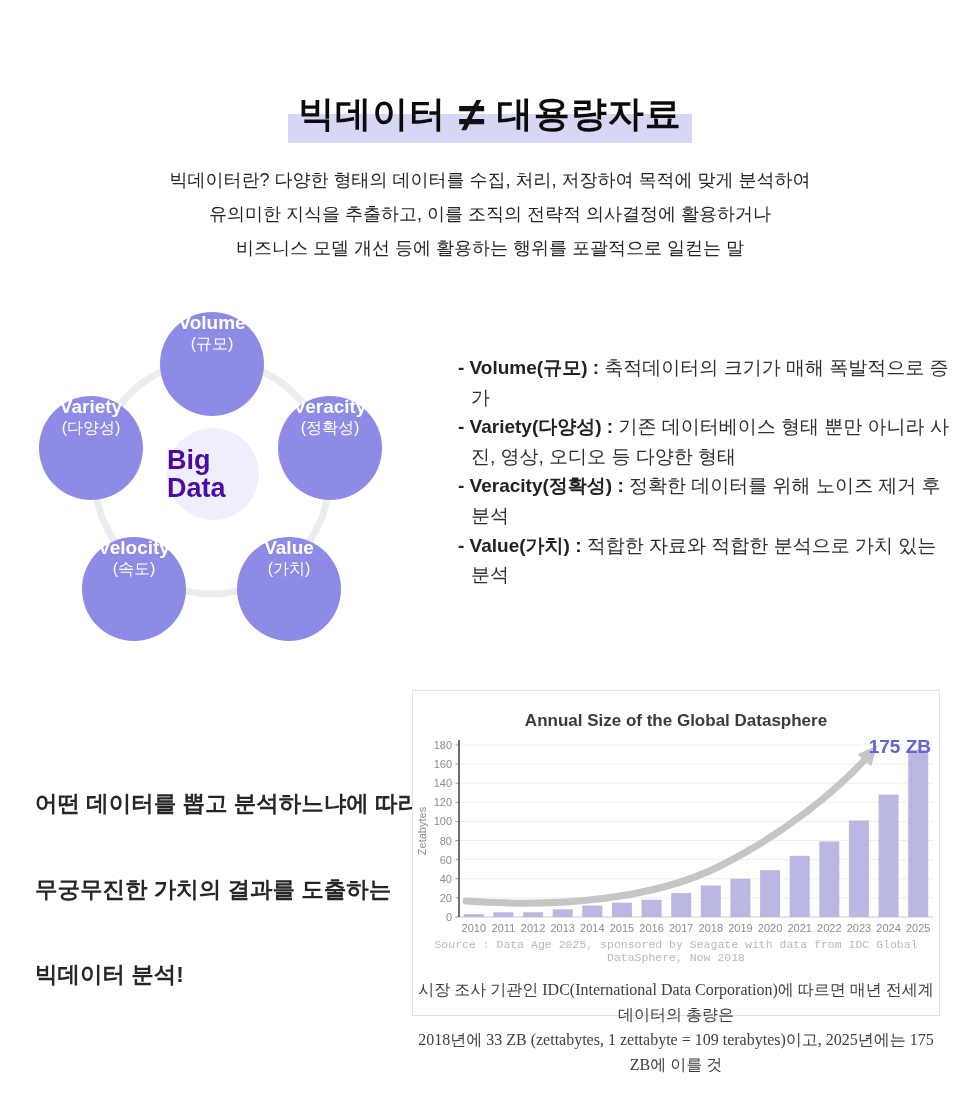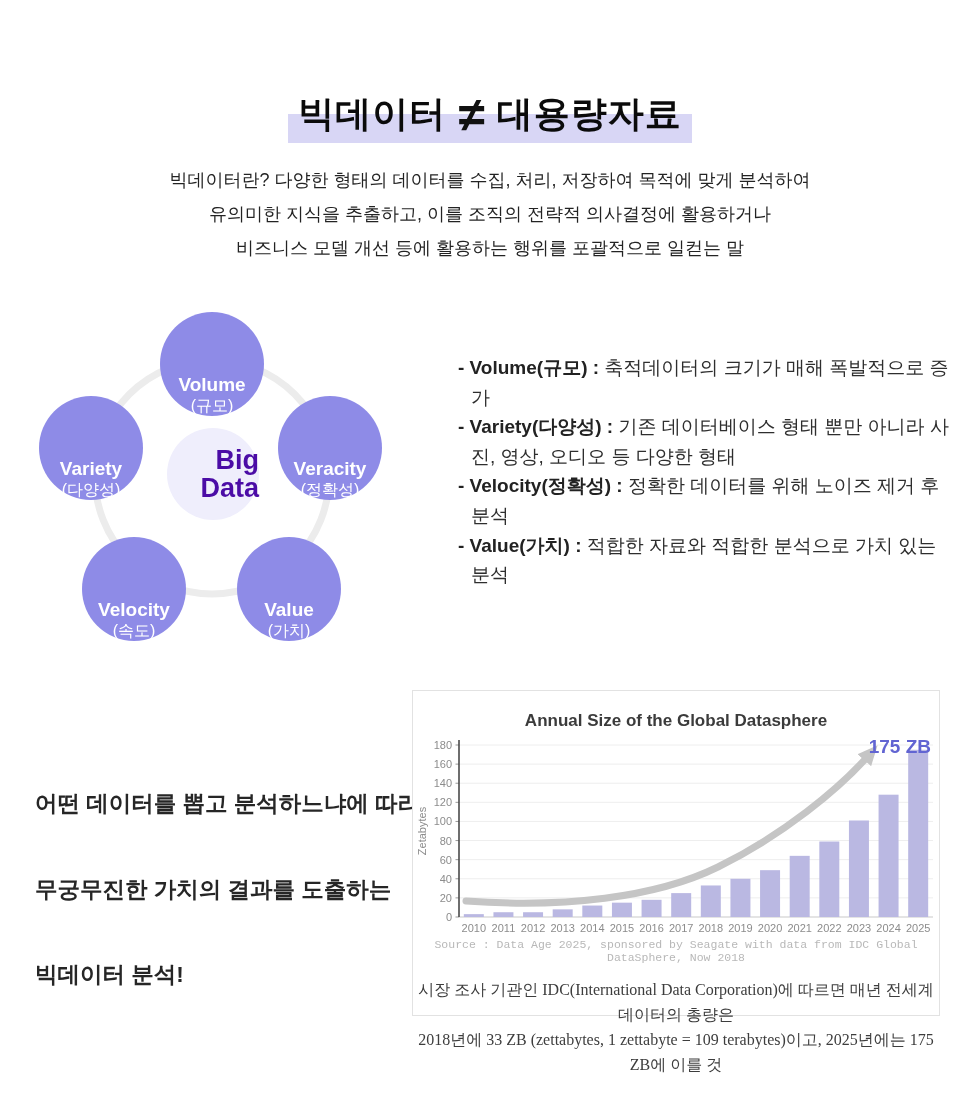--- a/index.html
+++ b/index.html
@@ -14,31 +14,31 @@
   .t-neq{font-size:48px;font-weight:700;color:#111;margin:0 12px;vertical-align:middle;line-height:1;}
 
   
   .intro{position:absolute;left:0;top:163px;width:100%;text-align:center;
          font-size:18px;line-height:34px;font-weight:500;color:#232323;}
 
   
   .diagram{position:absolute;left:28px;top:302px;width:364px;height:362px;}
   .diagram svg{position:absolute;left:0;top:0;}
   .node{position:absolute;width:104px;height:104px;border-radius:50%;background:#8e8be7;
-        display:flex;flex-direction:column;align-items:center;justify-content:flex-end;
+        display:flex;flex-direction:column;align-items:center;justify-content:flex-start;
         color:#fff;text-align:center;}
   .node .en{font-size:19px;font-weight:600;line-height:22px;}
   .node .ko{font-size:16px;font-weight:500;line-height:20px;}
   .node-volume{left:132px;top:10px;}
   .node-variety{left:11px;top:94px;}
   .node-veracity{left:250px;top:94px;}
   .node-velocity{left:54px;top:235px;}
   .node-value{left:209px;top:235px;}
   .center-node{position:absolute;left:139px;top:126px;width:92px;height:92px;border-radius:50%;
-        background:#efeefc;display:flex;flex-direction:column;align-items:flex-end;justify-content:center;
+        background:#efeefc;display:flex;flex-direction:column;align-items:flex-start;justify-content:center;
         color:#4b0ca6;font-size:27px;font-weight:700;line-height:28px;text-align:center;}
 
   
   .features{position:absolute;left:458px;top:337px;width:500px;}
   .features h2{margin:0;font-size:23px;font-weight:700;color:#1c1c1c;text-decoration:underline;
                text-underline-offset:5px;}
   .features ul{list-style:none;margin:16px 0 0 0;padding:0;}
   .features li{font-size:19px;line-height:29.6px;color:#2e2e2e;
                padding-left:13px;text-indent:-13px;}
   .features .term{font-weight:700;color:#222;}
@@ -101,21 +101,21 @@
     <div class="center-node">
       <span>Big</span>
       <span>Data</span>
     </div>
   </div>
 
   <div class="features">
     <ul>
       <li><span class="term">- Volume(규모) : </span><span>축적데이터의 크기가 매해 폭발적으로 증가</span></li>
       <li><span class="term">- Variety(다양성) : </span><span>기존 데이터베이스 형태 뿐만 아니라 사진, 영상, 오디오 등 다양한 형태</span></li>
-      <li><span class="term">- Velocity(정확성) : </span><span>정확한 데이터를 위해 노이즈 제거 후 분석</span></li>
+      <li><span class="term">- Veracity(정확성) : </span><span>정확한 데이터를 위해 노이즈 제거 후 분석</span></li>
       <li><span class="term">- Value(가치) : </span><span>적합한 자료와 적합한 분석으로 가치 있는 분석</span></li>
     </ul>
   </div>
 
   <div class="promo">
     <div>어떤 데이터를 뽑고 분석하느냐에 따라</div>
     <div>무궁무진한 가치의 결과를 도출하는</div>
     <div>빅데이터 분석!</div>
     <div class="gap"></div>
     

